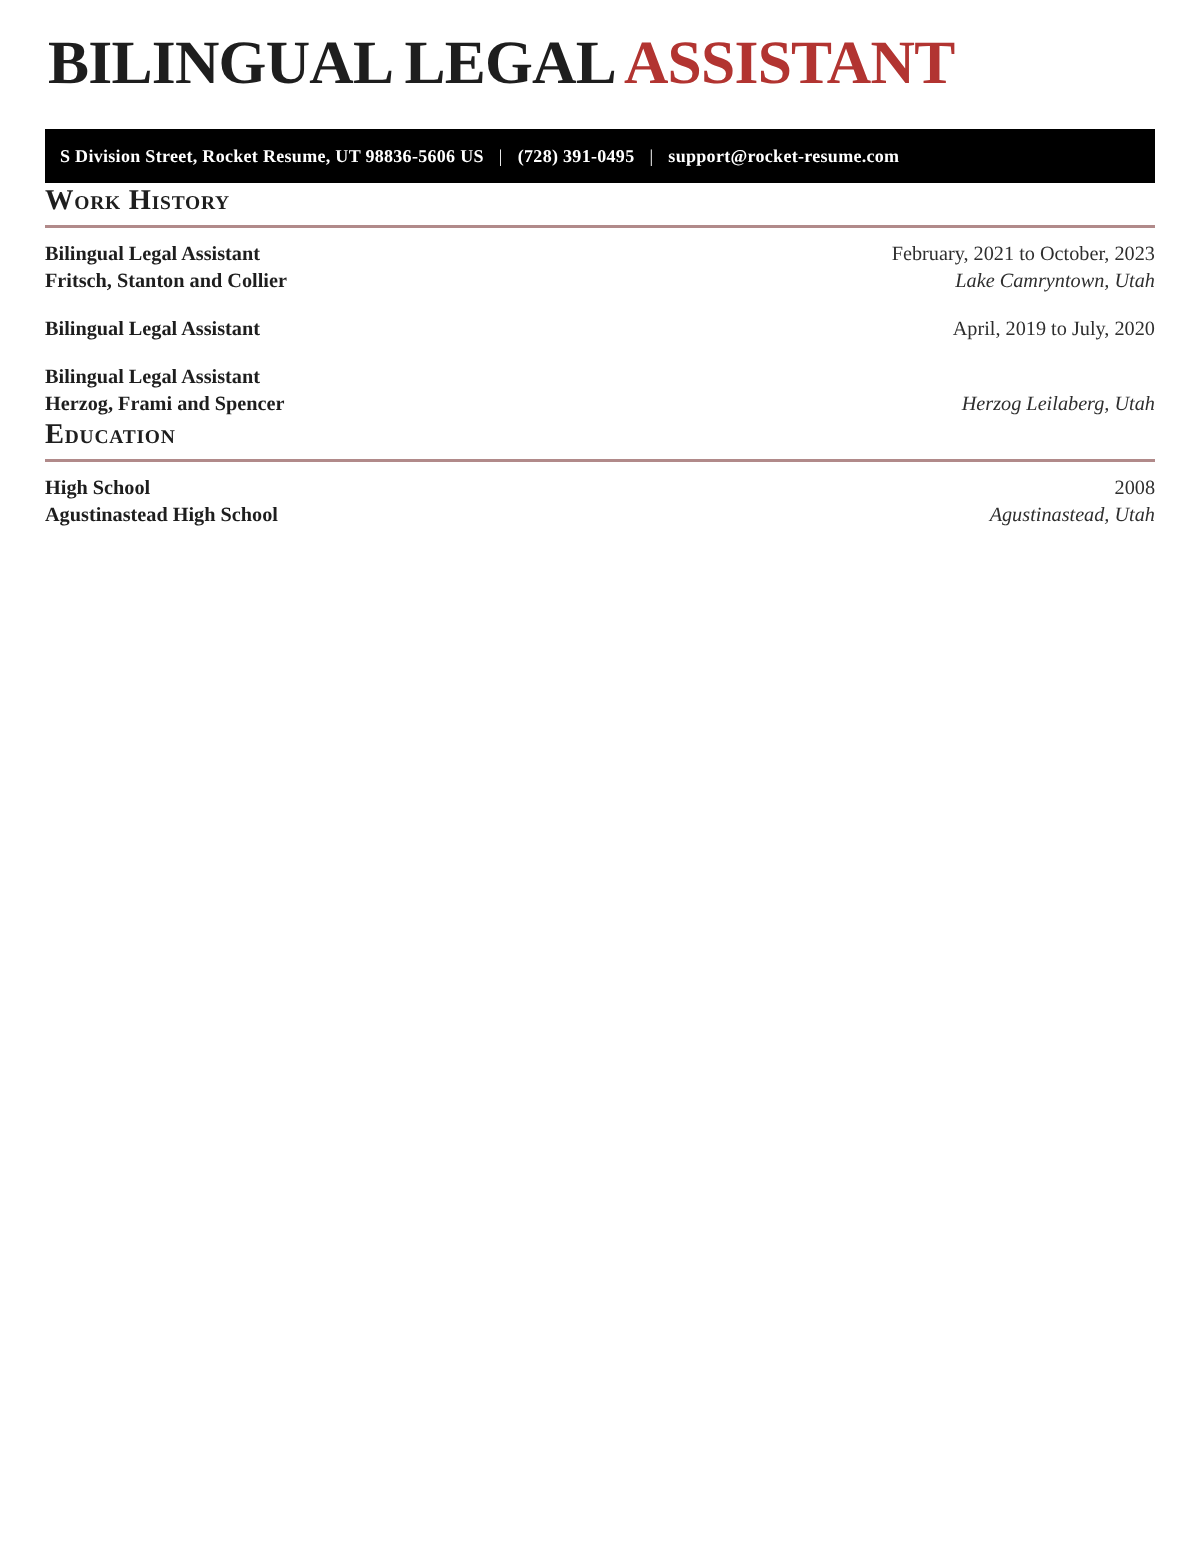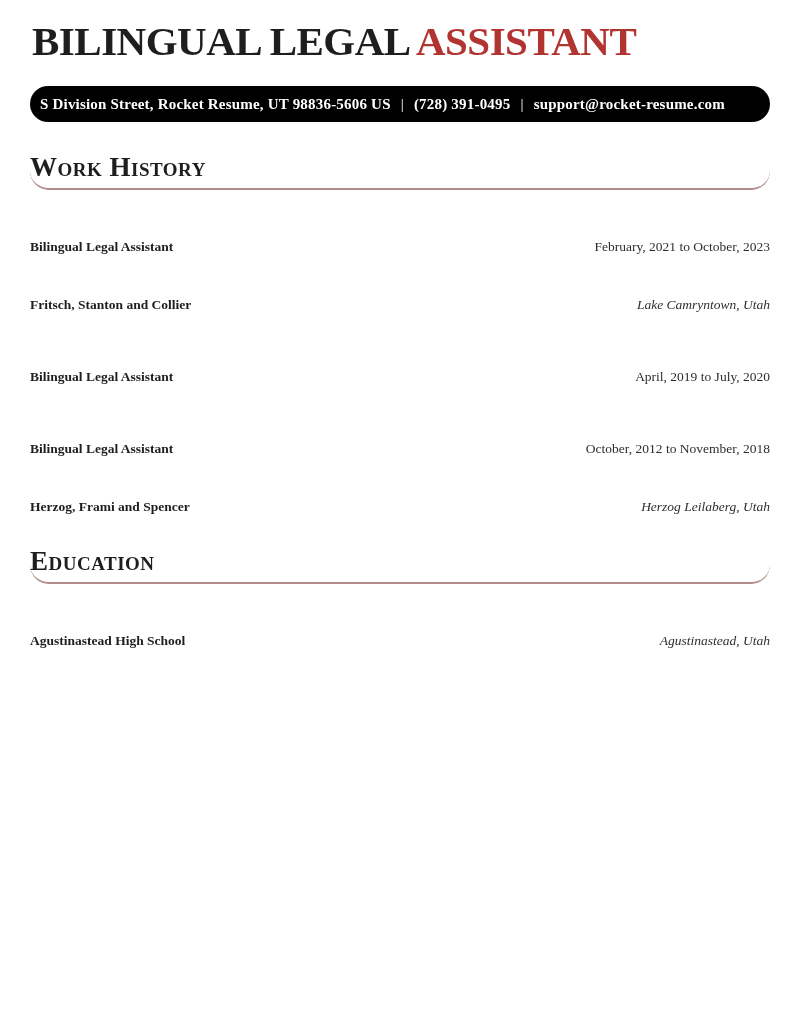--- a/index.html
+++ b/index.html
@@ -2,21 +2,21 @@
 <html><head>
 <meta charset="utf-8">
 <style>
   :root{
     --accent-red:#b23431;
     --rule-rose:#b18a8a;
     --bar-black:#000000;
     --text-dark:#1e1e1e;
     --text-body:#2e2e2e;
   }
-  *{box-sizing:border-box;margin:0;padding:0;border-radius:24px;}
+  *{box-sizing:border-box;margin:0;padding:0;}
   html,body{background:#ffffff;}
   body{
     width:800px;height:1035px;
     font-family:"Liberation Serif","DejaVu Serif",serif;
     color:var(--text-body);
   }
   .page{
     position:relative;
     width:800px;height:1035px;
     background:#ffffff;
@@ -38,32 +38,32 @@
     color:var(--accent-red);
   }
   .contact-bar{
     margin-top:23px;
     height:30px;
     background:var(--bar-black);
     color:#ffffff;
     display:flex;
     align-items:center;
     padding:18px 10px;
-    font-size:15px;
+    font-size:12px;
     font-weight:700;
     letter-spacing:0.2px;
     text-align:right;
   }
   .contact-bar .sep{
     margin:0 10px;
     font-weight:400;
   }
   h2.section-heading{
-    margin-top:30px;
-    font-size:27px;
+    margin-top:1px;
+    font-size:19px;
     line-height:1.15;
     font-weight:700;
     font-variant:small-caps;
     letter-spacing:0.5px;
     color:var(--text-dark);
     padding-bottom:5px;
     border-bottom:2px solid var(--rule-rose);
   }
   .section-body{
     margin-top:8px;
@@ -79,21 +79,20 @@
     line-height:18px;
   }
   .row .left{
     font-weight:700;
     color:var(--text-dark);
     text-align:left;
   }
   .row .right{
     color:var(--text-body);
     text-align:right;
-    margin-top:40px;
   }
   .row .right.italic{
     font-style:italic;
     text-align:right;
   }
 </style>
 </head>
 <body>
 
 <div class="page">
@@ -127,37 +126,40 @@
       <div class="entry">
         <div class="row">
           <span class="left">Bilingual Legal Assistant</span>
           <span class="right">April, 2019 to July, 2020</span>
         </div>
       </div>
 
       <div class="entry">
         <div class="row">
           <span class="left">Bilingual Legal Assistant</span>
-          <span class="right">October, 2012 to November, 2018</span>
         </div>
         <div class="row">
           <span class="left">Herzog, Frami and Spencer</span>
           <span class="right italic">Herzog Leilaberg, Utah</span>
         </div>
       </div>
 
     </div>
 
     <h2 class="section-heading">Education</h2>
 
     <div class="section-body">
 
 
       <div class="entry">
         <div class="row">
+          <span class="left">High School</span>
+          <span class="right">2008</span>
+        </div>
+        <div class="row">
           <span class="left">Agustinastead High School</span>
           <span class="right italic">Agustinastead, Utah</span>
         </div>
       </div>
 
     </div>
 
   </div>
 </div>
 

